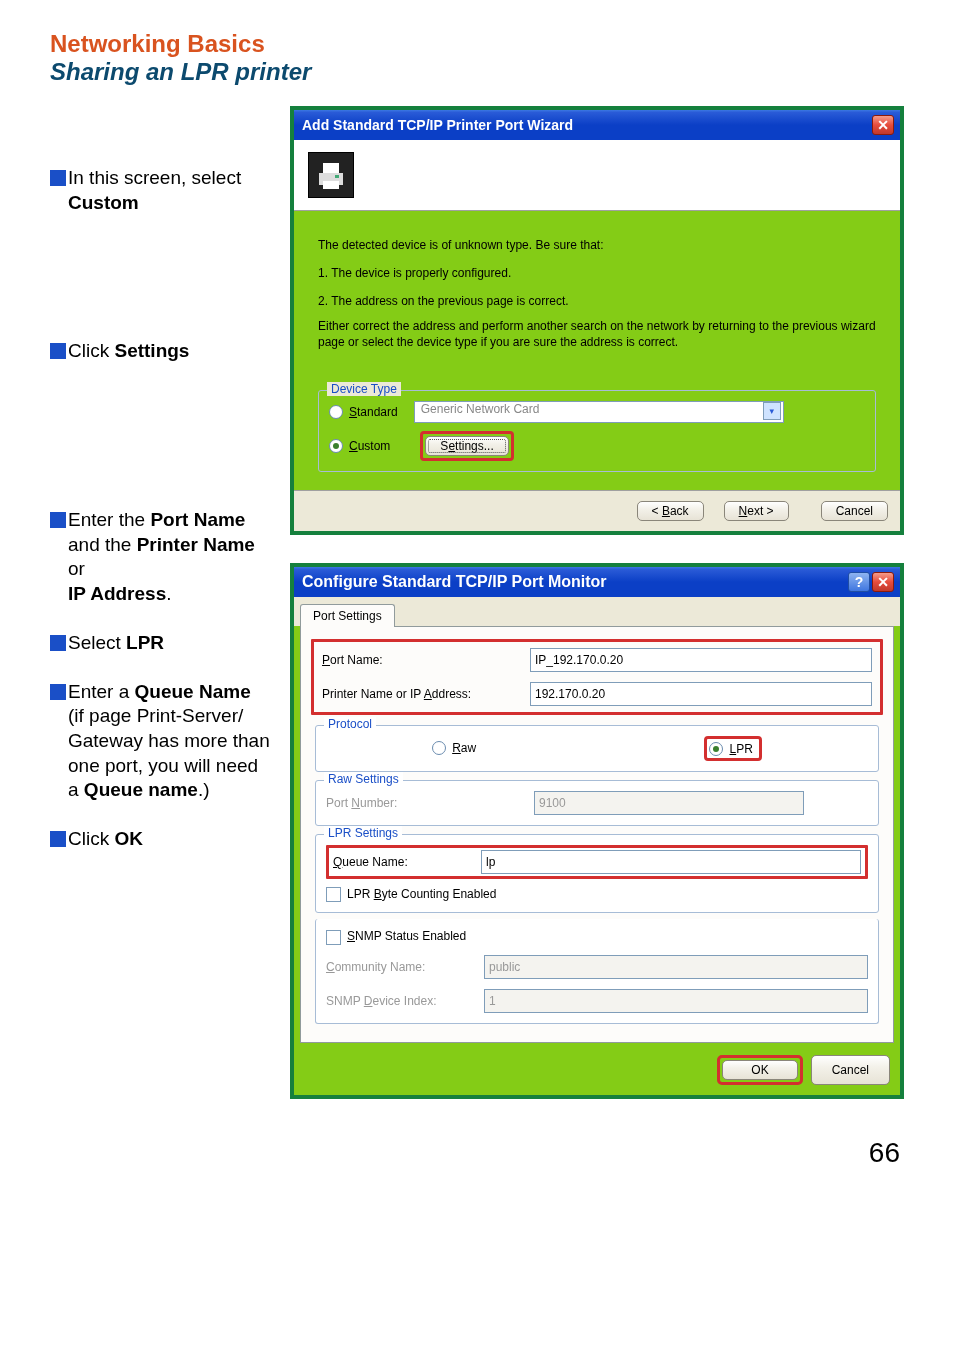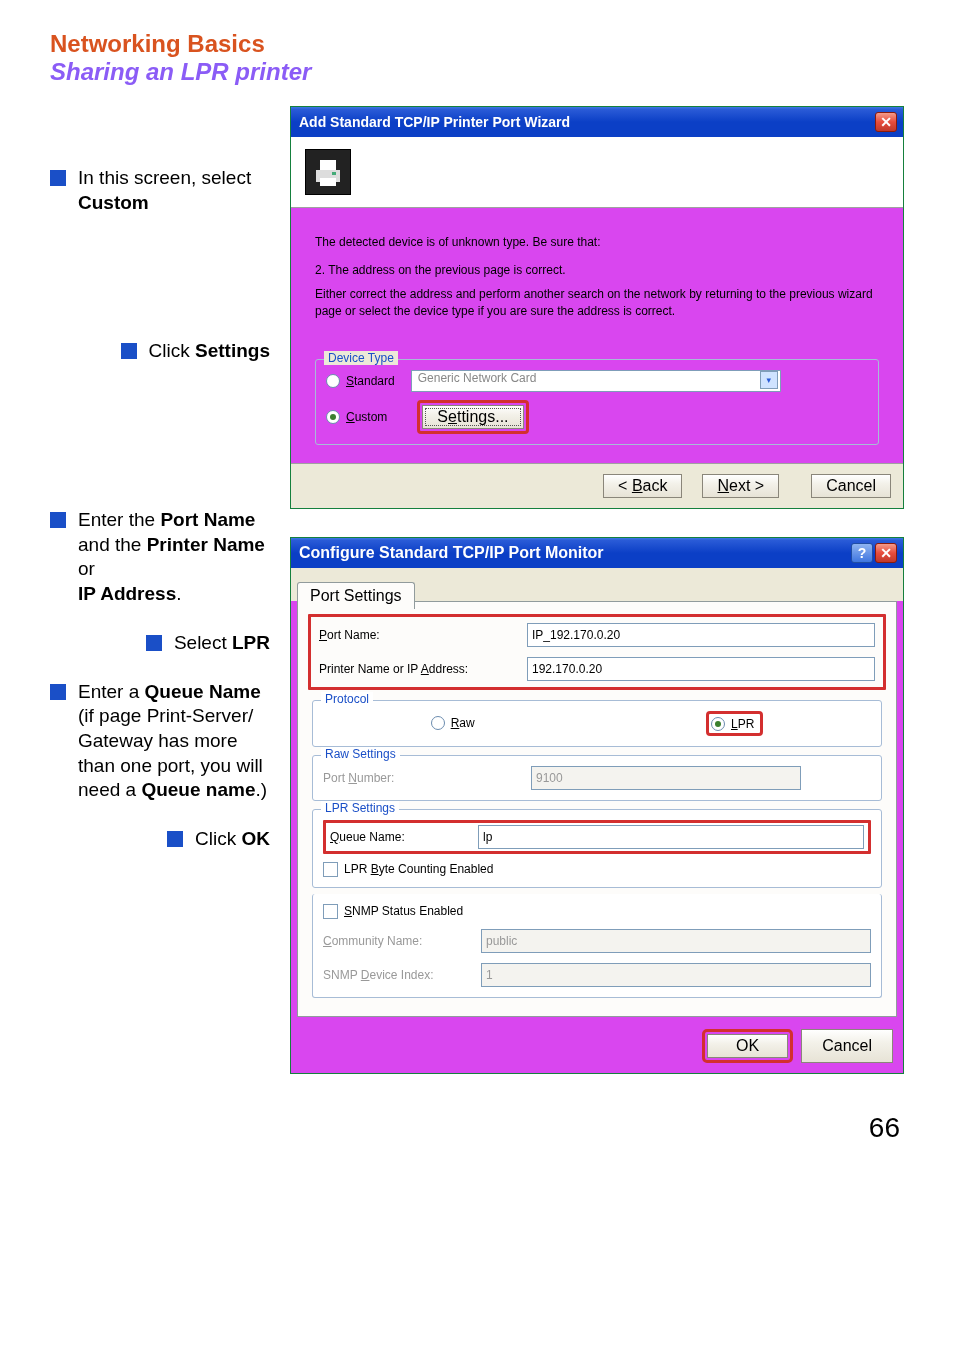--- a/index.html
+++ b/index.html
@@ -4,32 +4,32 @@
 <style>
   body {
     margin: 0;
     padding: 30px 50px;
     font-family: Arial, Helvetica, sans-serif;
     background: #fff;
     width: 954px;
     box-sizing: border-box;
   }
   .heading-1 { color: #d9531f; font-weight: bold; font-size: 24px; margin: 0; }
-  .heading-2 { color: #8b5cf6; font-weight: bold; font-style: italic; font-size: 24px; margin: 0 0 20px 0; }
+  .heading-2 { color: #0c4a6e; font-weight: bold; font-style: italic; font-size: 24px; margin: 0 0 20px 0; }
   .layout { display: flex; gap: 20px; }
   .sidebar { width: 220px; flex-shrink: 0; font-size: 19px; line-height: 1.3; }
-  .bullet-item { display: flex; gap: 12px; margin-bottom: 24px; justify-content: flex-end; }
+  .bullet-item { display: flex; gap: 2px; margin-bottom: 24px; }
   .bullet-sq { width: 16px; height: 16px; background: #1a4fc7; flex-shrink: 0; margin-top: 4px; }
   .sidebar b { font-weight: bold; }
   .screenshots { flex: 1; }
 
   
   .xp-dialog {
-    border: 1px solid #15803d;
-    background: #d946ef;
+    border: 4px solid #15803d;
+    background: #84cc16;
     font-family: Tahoma, Arial, sans-serif;
     font-size: 12px;
     color: #000;
     margin-bottom: 28px;
   }
   .xp-titlebar {
     background: linear-gradient(to bottom, #3b77e3 0%, #2a5bd7 8%, #0b3fc6 50%, #0b3fc6 100%);
     color: #fff;
     font-weight: bold;
     padding: 5px 6px 5px 8px;
@@ -93,38 +93,38 @@
   .xp-select {
     display:inline-flex; justify-content:space-between;
     border:1px solid #7f9db9; background:#fff; color:#888;
     height:20px; padding:0 2px 0 6px; font-size:12px;
     width: 360px;
   }
   .xp-select .chev { width:16px; height:16px; background:#cfe3ff; border:1px solid #7f9db9; display:flex; align-items:center; justify-content:center; font-size:9px; color:#2a5bd7;}
   .xp-btn {
     background: linear-gradient(to bottom,#fff,#f3f1e9 40%,#e7e3d6);
     border:1px solid #8a867a;
-    border-radius:0;
+    border-radius:5px;
     padding: 2px 14px;
-    font-size:16px;
+    font-size:12px;
     font-family: Tahoma, Arial, sans-serif;
   }
   .xp-btn.hl { outline: 1px dotted #555; outline-offset:-4px; }
   .wizard-footer {
     background:#ece9d8;
     border-top:1px solid #a0a0a0;
     padding:10px 12px;
     display:flex;
     justify-content:flex-end;
     gap:20px;
   }
 
   
   .tab-strip { padding: 6px 6px 0 6px; background:#ece9d8; }
-  .tab { display:inline-block; border:1px solid #919b9c; border-bottom:none; background:#fdfcfa; padding:4px 12px; font-size:16px; border-top-left-radius:3px; border-top-right-radius:3px; position:relative; top:8px;}
+  .tab { display:inline-block; border:1px solid #919b9c; border-bottom:none; background:#fdfcfa; padding:4px 12px; font-size:12px; border-top-left-radius:3px; border-top-right-radius:3px; position:relative; top:1px;}
   .tab-panel { border:1px solid #919b9c; background:#fdfcfa; margin:0 6px 6px 6px; padding:14px 14px 10px 14px; }
   .form-row { display:flex; align-items:center; margin-bottom:10px; gap:8px;}
   .form-row .lbl { width:200px; font-size:12px;}
   .form-row input[type=text] {
     border:1px solid #7f9db9; height:20px; padding:1px 4px; font-size:12px; font-family:Tahoma,Arial,sans-serif; flex:1;
   }
   .form-row input[disabled] { background:#f4f3ef; color:#999; }
   .chk { width:13px; height:13px; border:1px solid #7f9db9; background:#fff; display:inline-block; margin-right:6px; vertical-align:middle;}
   .disabled-text { color:#999; }
   .dlg-footer { padding: 6px 10px 10px 0; display:flex; justify-content:flex-end; gap:8px;}
@@ -209,20 +209,21 @@
           <svg viewBox="0 0 36 36">
               <rect x="6" y="16" width="24" height="12" fill="#ddd"></rect>
               <rect x="10" y="6" width="16" height="10" fill="#fff"></rect>
               <rect x="10" y="24" width="16" height="8" fill="#fff"></rect>
               <rect x="22" y="18" width="4" height="3" fill="#4a7"></rect>
             </svg>
         </div>
       </div>
       <div class="wizard-body">
         <p>The detected device is of unknown type.  Be sure that:</p>
+        <p>1. The device is properly configured.</p>
         <p>2.  The address on the previous page is correct.</p>
         <p style="margin-top:8px;">Either correct the address and perform another search on the network by returning to the previous wizard page or select the device type if you are sure the address is correct.</p>
 
         <div style="height:26px;"></div>
         <div class="groupbox">
           <span class="legend">Device Type</span>
           <div style="display:flex; align-items:center; margin-bottom:8px;">
             <span class="radio">
               <span class="dot"></span>
                 <span><u>S</u><span>tandard</span></span>

